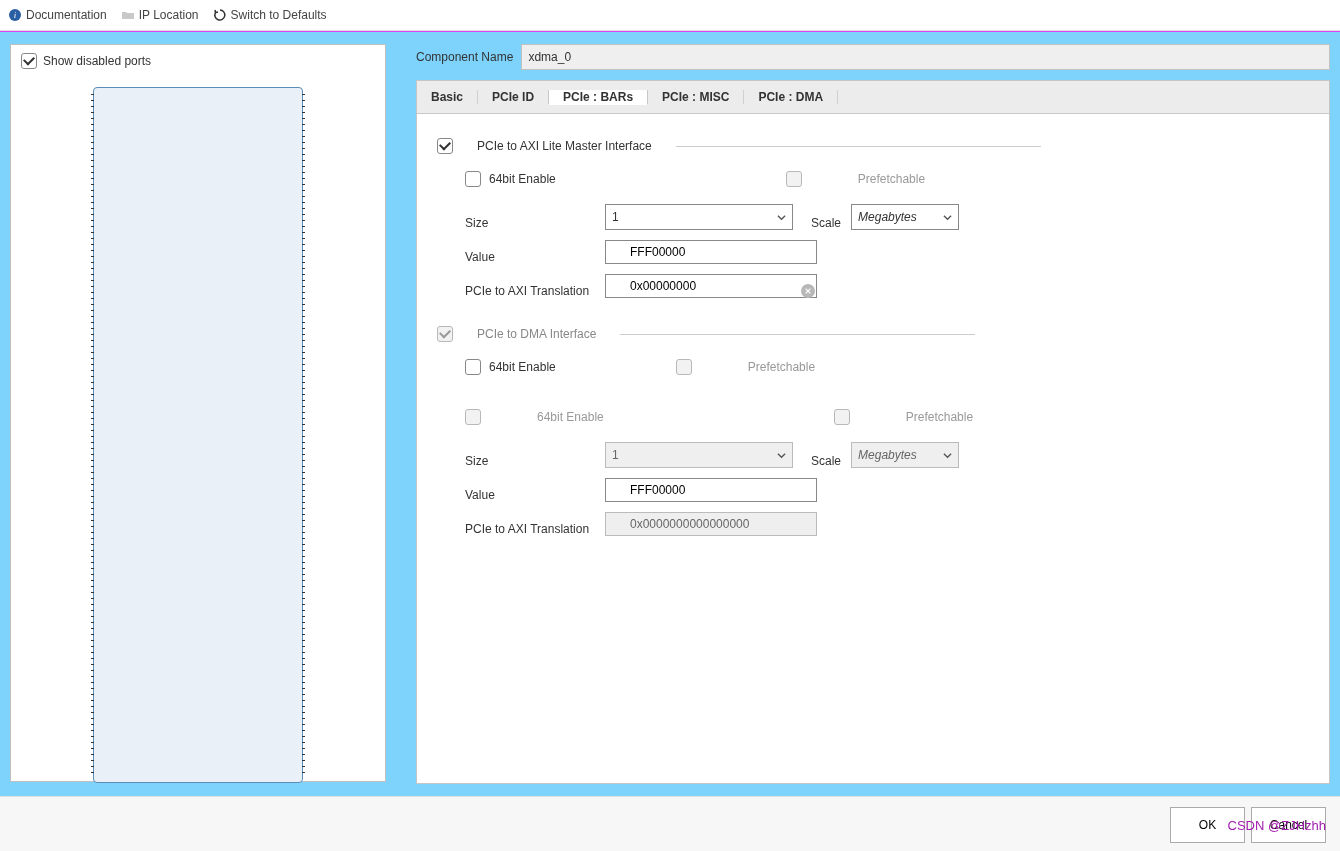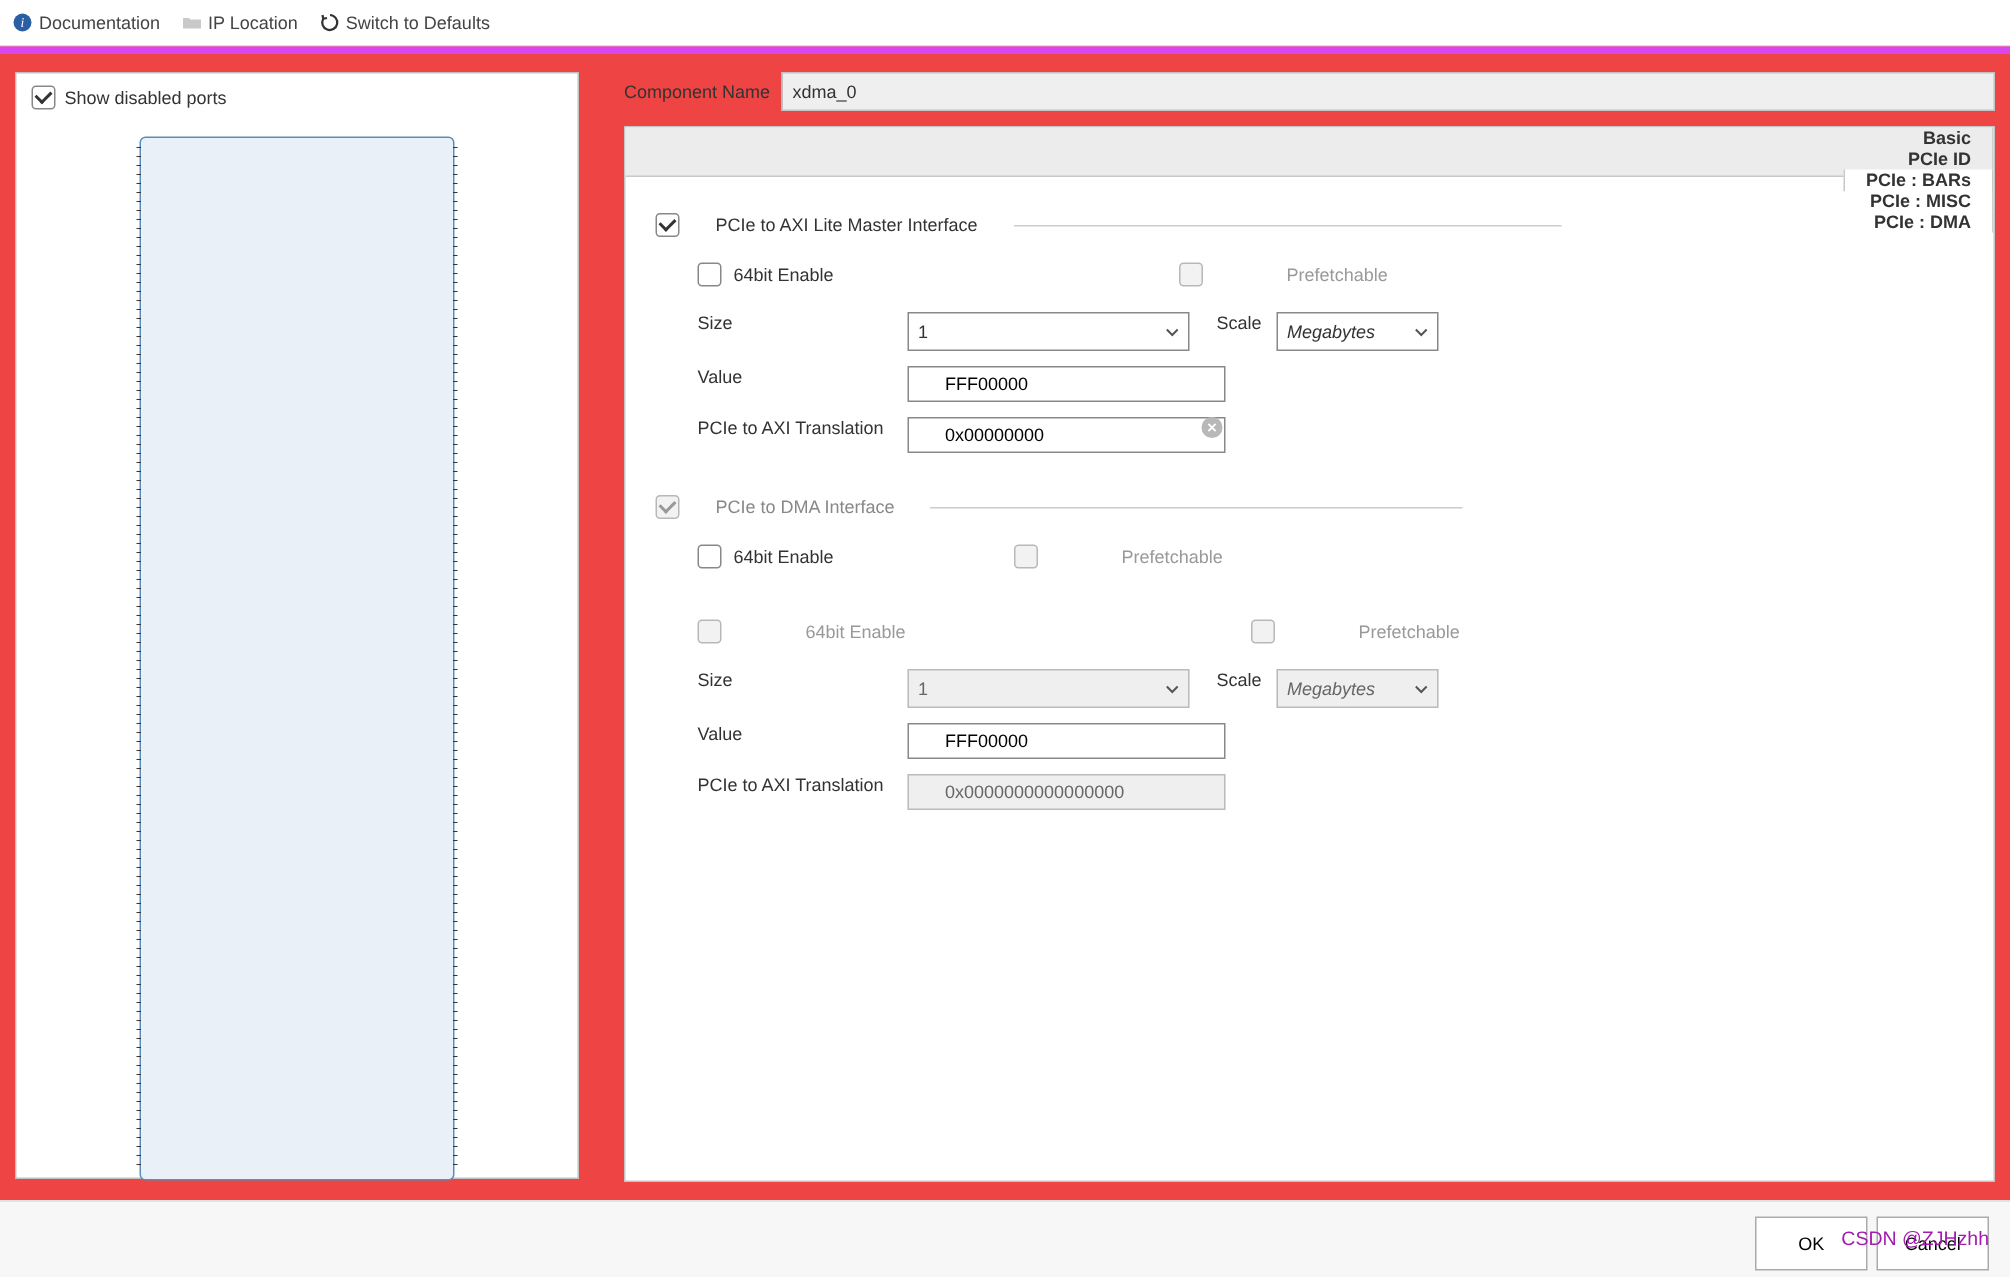--- a/index.html
+++ b/index.html
@@ -29,22 +29,22 @@
     width: 14px;
     height: 14px;
     display: inline-flex;
     align-items: center;
     justify-content: center;
   }
   .main {
     display: flex;
     padding: 12px 10px;
     gap: 30px;
-    background: #ef4444;
-    border-top: 5px solid #d946ef;
+    background: #7dd3fc;
+    border-top: 1px solid #d946ef;
     border-bottom: 1px solid #e0e0e0;
   }
   .left-panel {
     width: 376px;
     height: 738px;
     background: #fff;
     border: 1px solid #c0c0c0;
     padding: 8px 10px;
     box-sizing: border-box;
   }
@@ -106,22 +106,21 @@
     border: 1px solid #c5c5c5;
     background: #fff;
     height: 704px;
     box-sizing: border-box;
   }
   .tabs {
     display: flex;
     background: #ececec;
     border-bottom: 1px solid #c8c8c8;
     height: 32px;
-    align-items: flex-end;
-    flex-direction: column;
+    align-items: center;
   }
   .tab {
     padding: 0 14px;
     display: flex;
     align-items: center;
     font-weight: bold;
     color: #333;
     cursor: pointer;
     border-right: 1px solid #d0d0d0;
     font-size: 12px;
@@ -193,21 +192,21 @@
     transform: rotate(-45deg);
     margin-top: -3px;
   }
   .checkbox.disabled.checked::after {
     border-color:#999;
   }
   .check-label { color:#333; }
   .check-label.disabled { color:#999;padding-left:48px; }
   .field-row {
     display: flex;
-    align-items: flex-start;
+    align-items: flex-end;
     margin-bottom: 10px;
     gap: 10px;
   }
   .field-label {
     width: 130px;
     color: #333;
   }
   .input {
     border: 1px solid #888;
     height: 22px;

